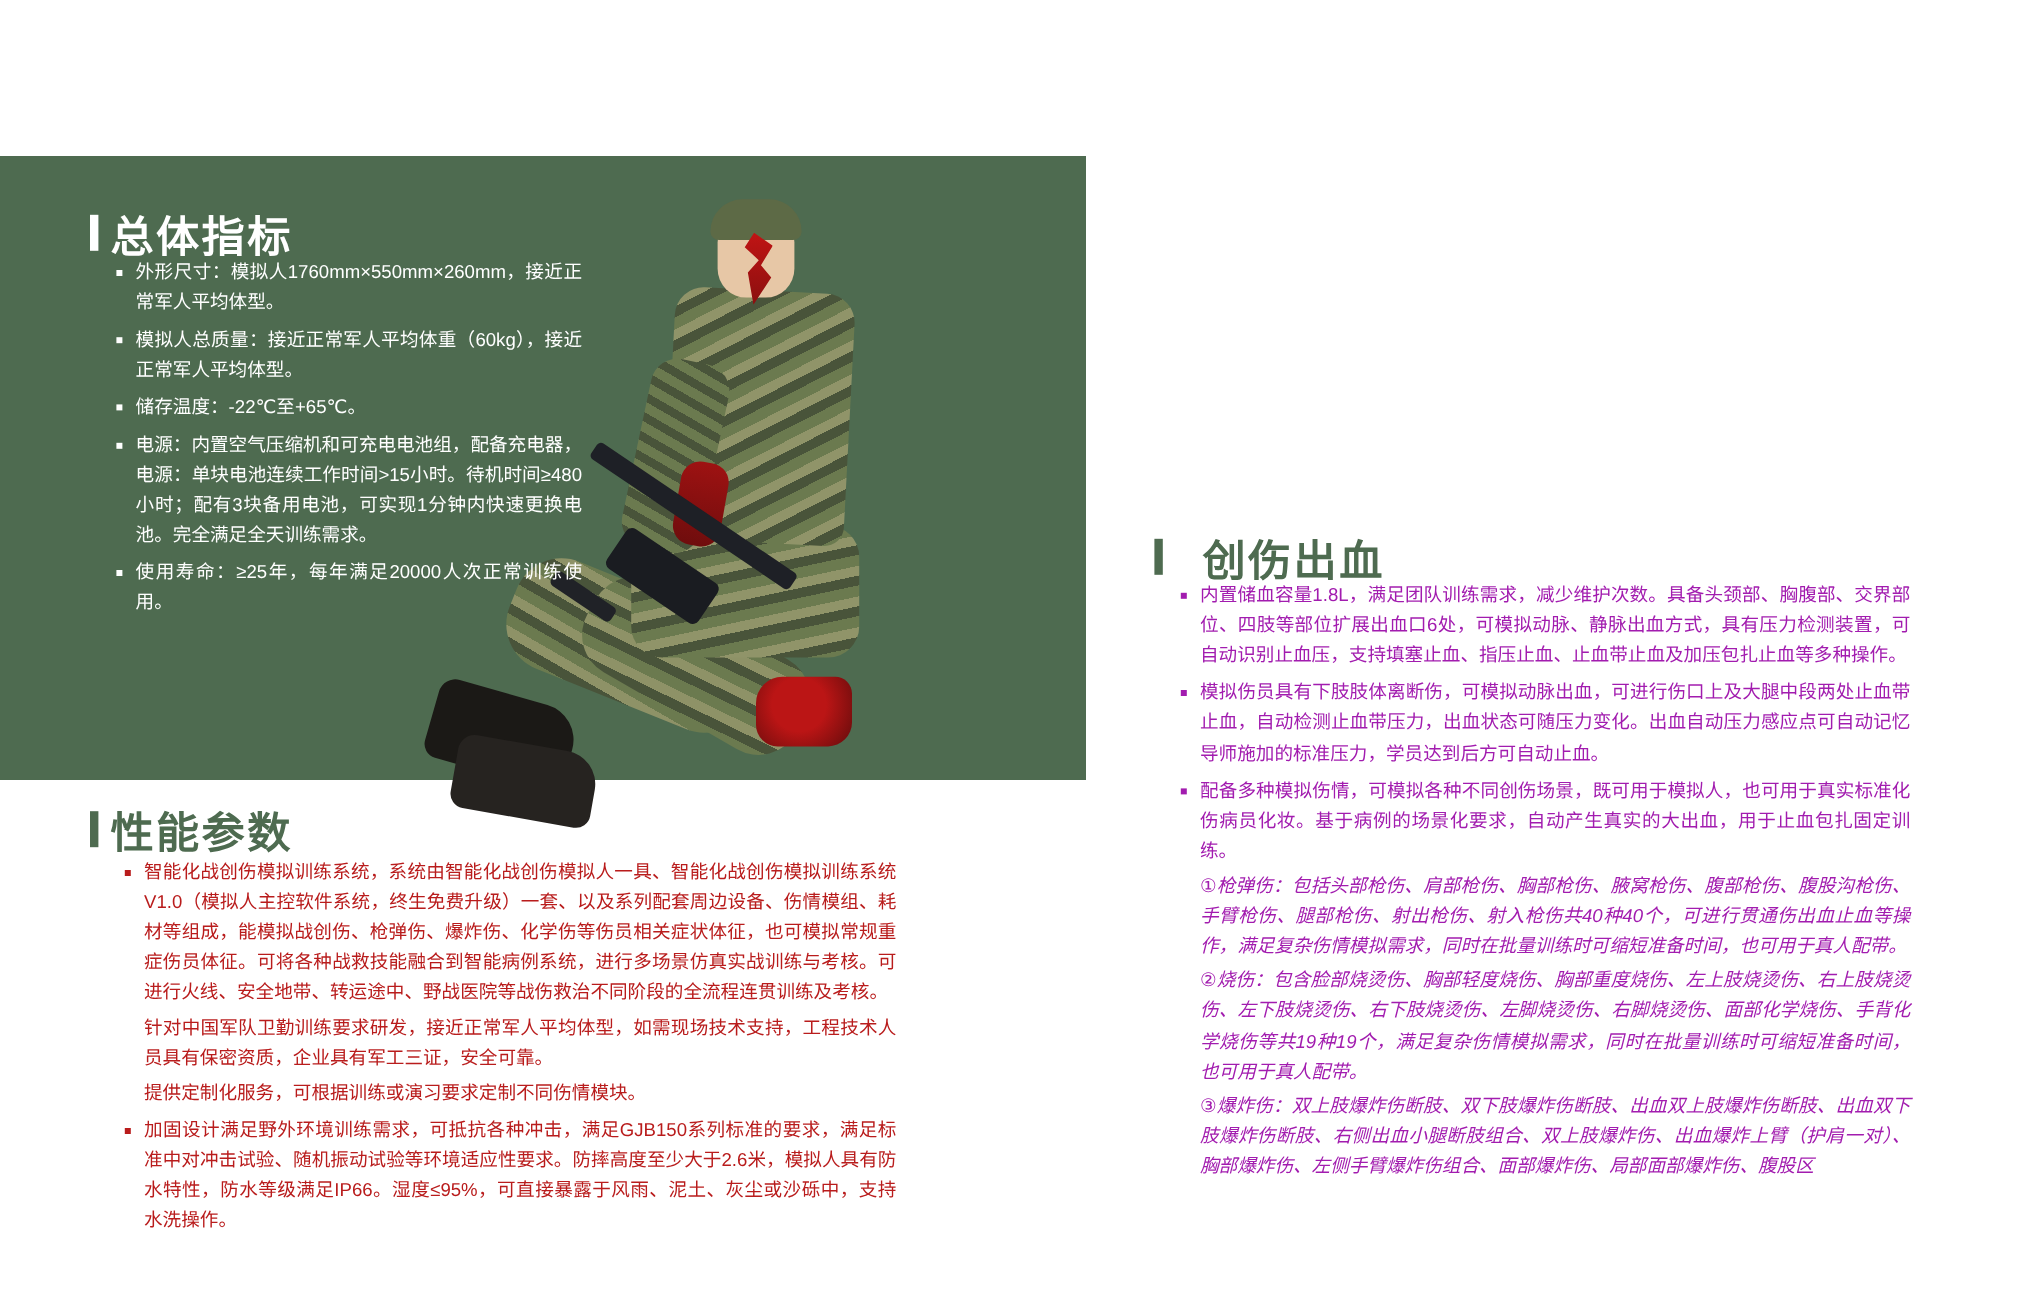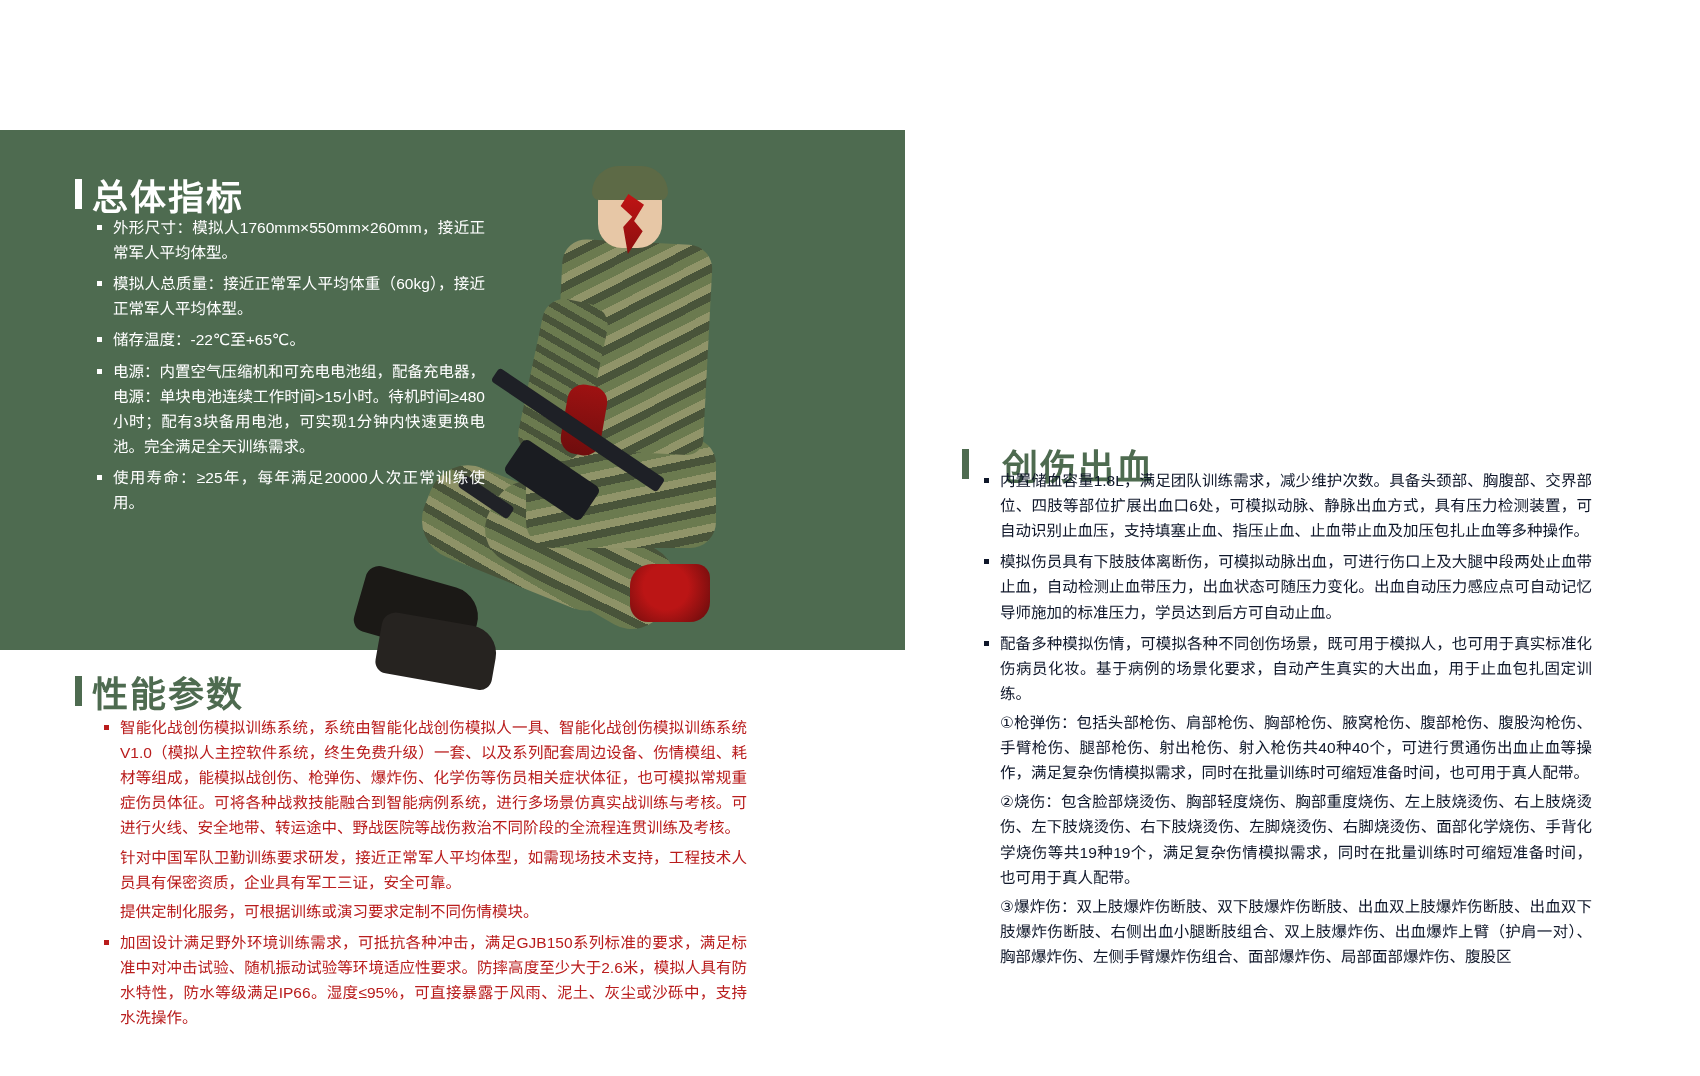--- a/index.html
+++ b/index.html
@@ -115,26 +115,27 @@
     width: 645px;
     color: #b91c1c;
   }
   #perf-list .sub-para {
     margin-top: 4px;
   }
 
   #trauma-list {
     position: absolute;
     left: 982px;
-    top: 468px;
+    top: 484px;
     width: 610px;
-    color: #0f172a;
+    color: #a21caf;
   }
   #trauma-list .num-para {
     margin-top: 4px;
+    font-style: italic;
   }
 
   
   .mannequin {
     position: absolute;
     left: 330px;
     top: 160px;
     width: 420px;
     height: 540px;
   }

